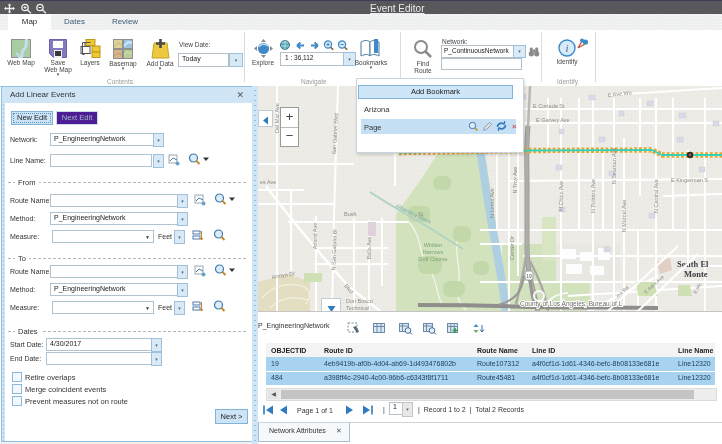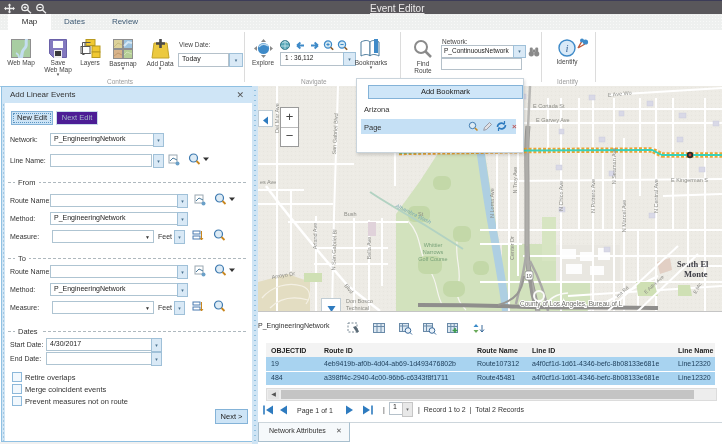--- a/index.html
+++ b/index.html
@@ -607,21 +607,21 @@
     <div class="abs" style="left:131px;top:90px;width:13px;height:11px;background:#fff;border:1px solid #b5c1ca;font-size:7px;color:#222;padding-left:3px;">1</div>
     <div class="abs" style="left:144px;top:90px;width:9px;height:13px;background:#e8e8e8;border:1px solid #c6c6c6;font-size:5px;color:#666;text-align:center;line-height:13px;">▾</div>
     <div class="abs" style="left:160px;top:94px;font-size:7px;color:#333;">|&nbsp;&nbsp;Record 1 to 2&nbsp;&nbsp;|&nbsp;&nbsp;Total 2 Records</div>
     <div class="abs" style="left:0px;top:110px;width:464px;height:1px;background:#cdd6dc;"></div>
     <div class="abs" style="left:0px;top:110px;width:90px;height:18px;background:#f6f9fb;border:1px solid #a8bfce;border-top:1px solid #cdd6dc;">
       <span style="position:absolute;left:10px;top:4px;font-size:7px;color:#333;">Network Attributes</span>
       <span style="position:absolute;left:77px;top:4px;font-size:7px;color:#555;">✕</span>
     </div>
   </div>
   <div class="abs" id="bkpop">
-    <div class="btn" style="left:11px;top:6px;width:153px;height:12px;line-height:12px;background:#cfe6f8;">Add Bookmark</div>
+    <div class="btn" style="left:1px;top:6px;width:153px;height:12px;line-height:12px;background:#cfe6f8;">Add Bookmark</div>
     <div class="abs" style="left:7px;top:26px;font-size:7.5px;color:#333;">Arizona</div>
     <div class="abs" style="left:4px;top:40px;width:155px;height:15px;background:#c5e0f5;">
       <span style="position:absolute;left:3px;top:4px;font-size:7.5px;color:#333;">Page</span>
       <svg style="position:absolute;left:107px;top:2px" width="52" height="11" viewBox="0 0 52 11">
         <g>
           <circle cx="4.5" cy="4.5" r="3.2" fill="#ddebf5" stroke="#3e7ab0"></circle>
           <path d="M7 7 l2.5 2.5" stroke="#c8861e" stroke-width="1.5"></path>
         </g>
         <g transform="translate(14,0)">
           <path d="M7.5 1.5 l2 2 -5 5 -2.8 0.8 0.8 -2.8 z" fill="#e0e0e4" stroke="#8a8a96" stroke-width="0.8"></path>

